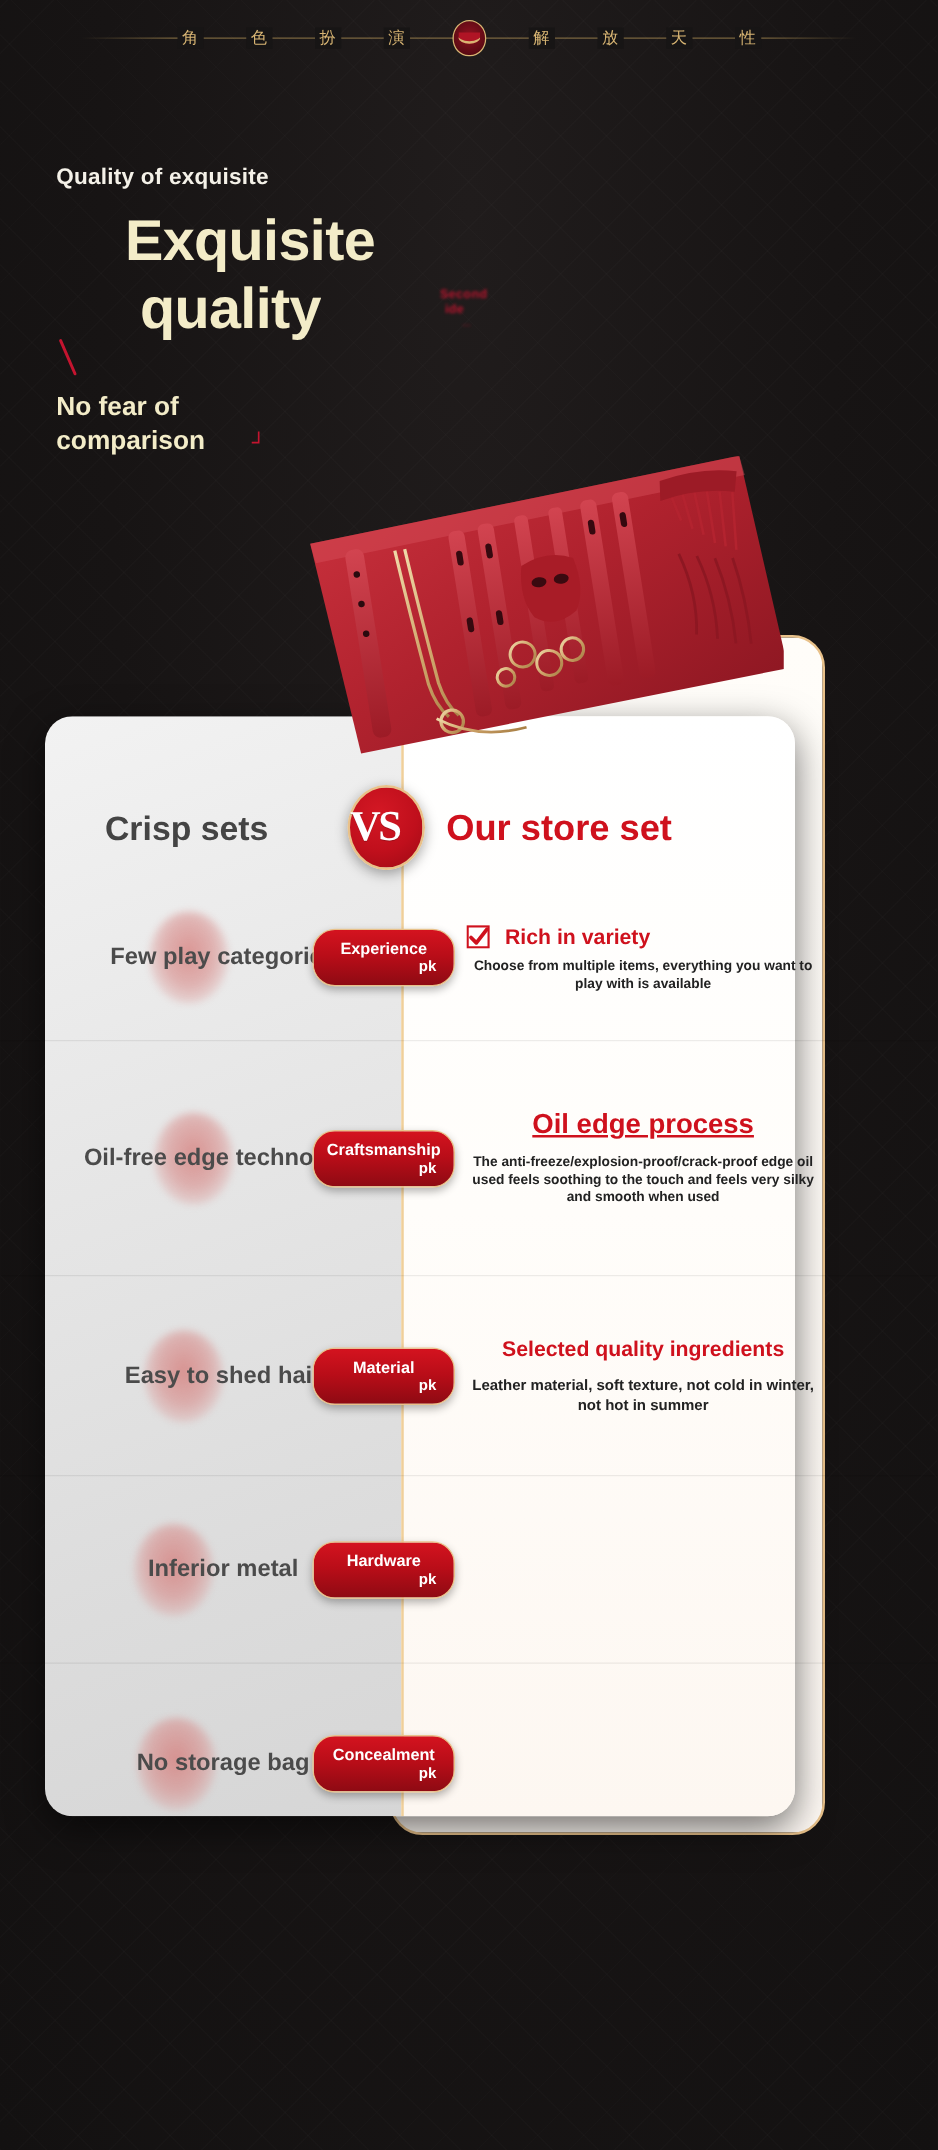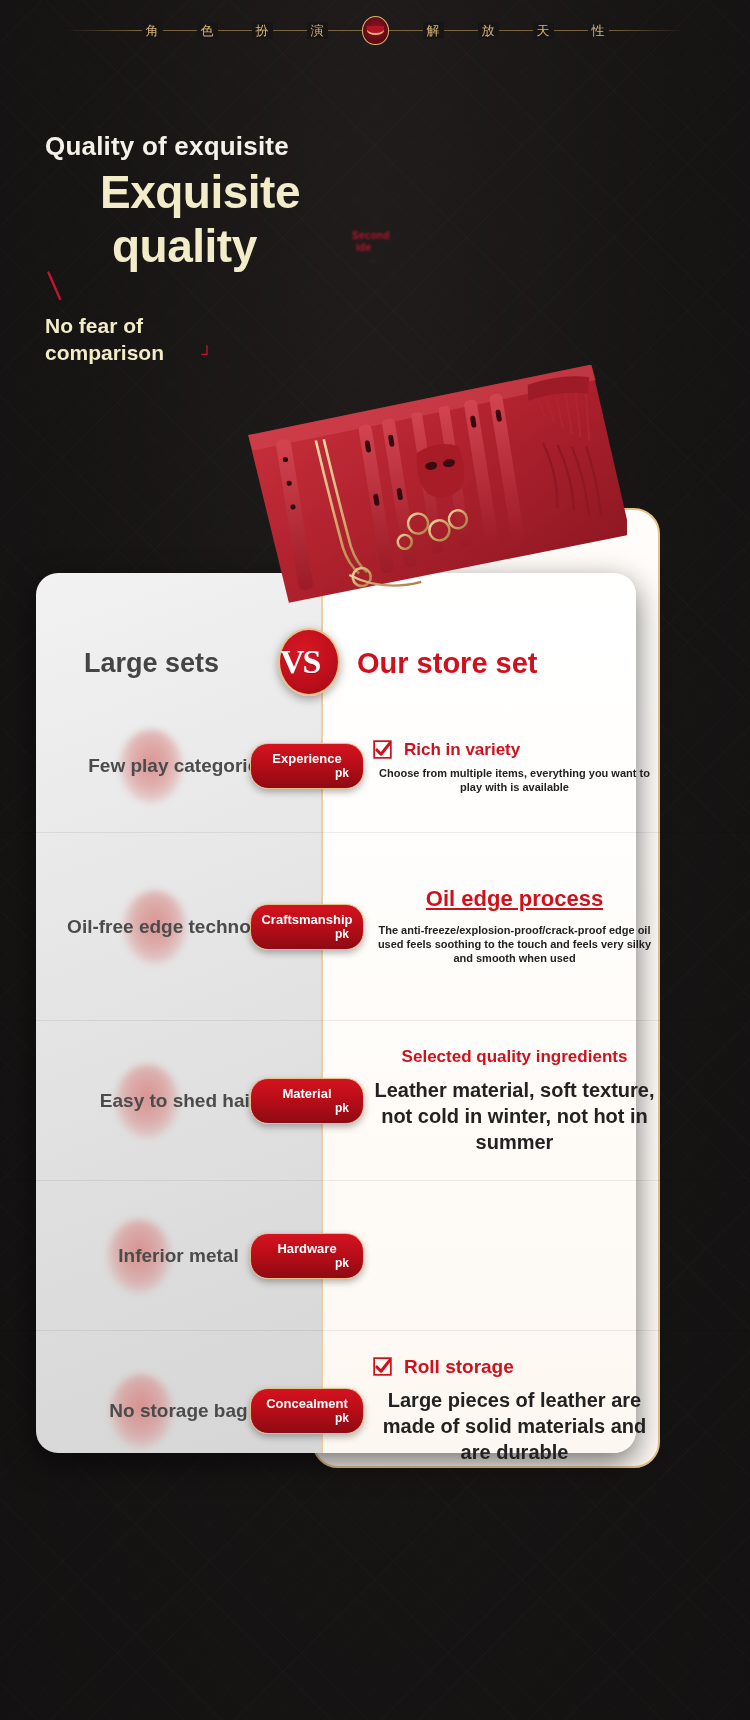--- a/index.html
+++ b/index.html
@@ -52,21 +52,21 @@
   .tmedal::after{
     content:""; position:absolute; top:9px; left:4px; right:4px; height:9px;
     border-radius:0 0 60% 60%;
     background:#b01425;
     box-shadow:0 -3px 0 -1px #d8b573 inset;
   }
 
   
   .hl-small{
     position:absolute; left:45px; top:131px;
-    color:#f4f1e8; font-size:26px; font-weight:bold; letter-spacing:.2px;
+    color:#f4f1e8; font-size:18px; font-weight:bold; letter-spacing:.2px;
   }
   .hl-big{
     position:absolute; left:100px; top:165px;
     color:#f3ecc8; font-size:46px; font-weight:bold;
     line-height:54px; letter-spacing:-.5px; text-align:left; width:280px;
   }
   .hl-big span{ display:block; }
   .hl-big .l2{ padding-left:12px; }
   .ghost{
     position:absolute; left:352px; top:230px;
@@ -191,21 +191,21 @@
   }
   .r-title{
     color:#cf111d; font-size:17px; font-weight:bold; line-height:21px;
     margin-bottom:6px;
   }
   .r-title.big{ font-size:22px;text-decoration:underline; }
   .r-title.med{ font-size:19px; }
   .r-desc{
     color:#222; font-size:11px; font-weight:bold; line-height:14px;
   }
-  .r-desc.lg{ font-size:20px; line-height:26px; }
+  .r-desc.lg{ font-size:12px; line-height:16px; }
   .check{
     display:inline-block; width:19px; height:19px; vertical-align:-3px;
     margin-right:8px;
   }
   .title-row{ display:flex; align-items:center; gap:4px; }
   .title-row .r-title{ margin-bottom:0; }
 </style>
 </head>
 <body>
 
@@ -334,21 +334,21 @@
   </svg>
 
   <div class="card-right-outline"></div>
 
   <div class="card">
     <div class="col-left"></div>
     <div class="col-right"></div>
   </div>
 
   <div class="hdr">
-    <div class="hdr-left">Large sets</div>
+    <div class="hdr-left">Crisp sets</div>
     <div class="hdr-right">Our store set</div>
   </div>
   <div class="vs">
     <span class="vs-txt">VS</span>
   </div>
 
   <div class="rows">
 
     <div class="row" style="height:132px;">
       <div class="r-left">
@@ -414,26 +414,16 @@
 
     <div class="row" style="height:160px;">
       <div class="r-left">
         <div class="blob b5"></div>
         <div class="r-left-txt">No storage bag</div>
       </div>
       <div class="pill">
         <div class="pill-l1">Concealment</div>
         <div class="pill-l2">pk</div>
       </div>
-      <div class="r-right">
-        <div class="title-row">
-          <svg class="check" viewBox="0 0 20 20">
-            <rect x="1.2" y="1.2" width="17.6" height="17.6" fill="none" stroke="#cf111d" stroke-width="1.8"></rect>
-            <path d="M4 10.5 L8.5 15 L17.5 3.5" fill="none" stroke="#cf111d" stroke-width="3.2" stroke-linecap="round" stroke-linejoin="round"></path>
-          </svg>
-          <div class="r-title med">Roll storage</div>
-        </div>
-        <div class="r-desc lg" style="margin-top:10px;">Large pieces of leather are made of solid materials and are durable</div>
-      </div>
     </div>
 
   </div>
 </div>
 
 </body></html>

